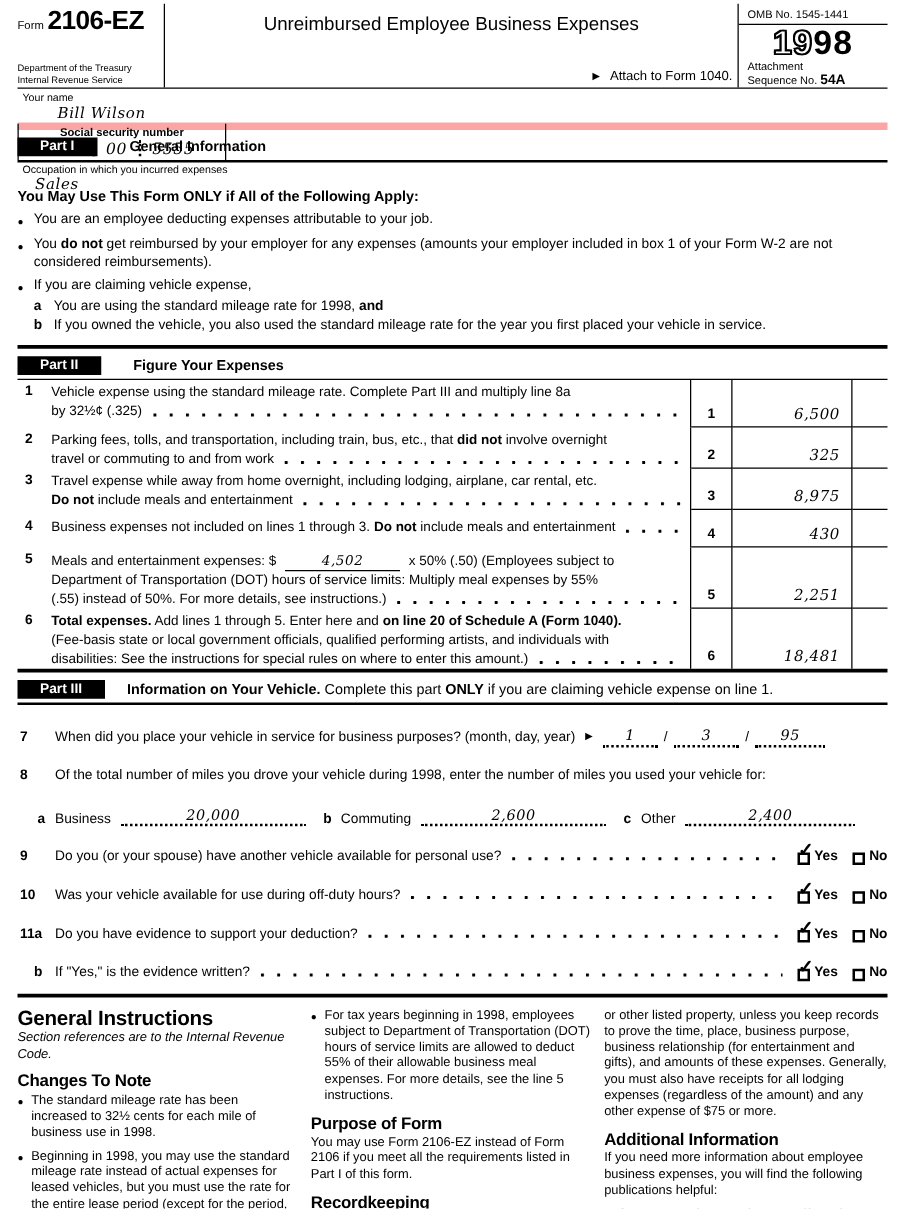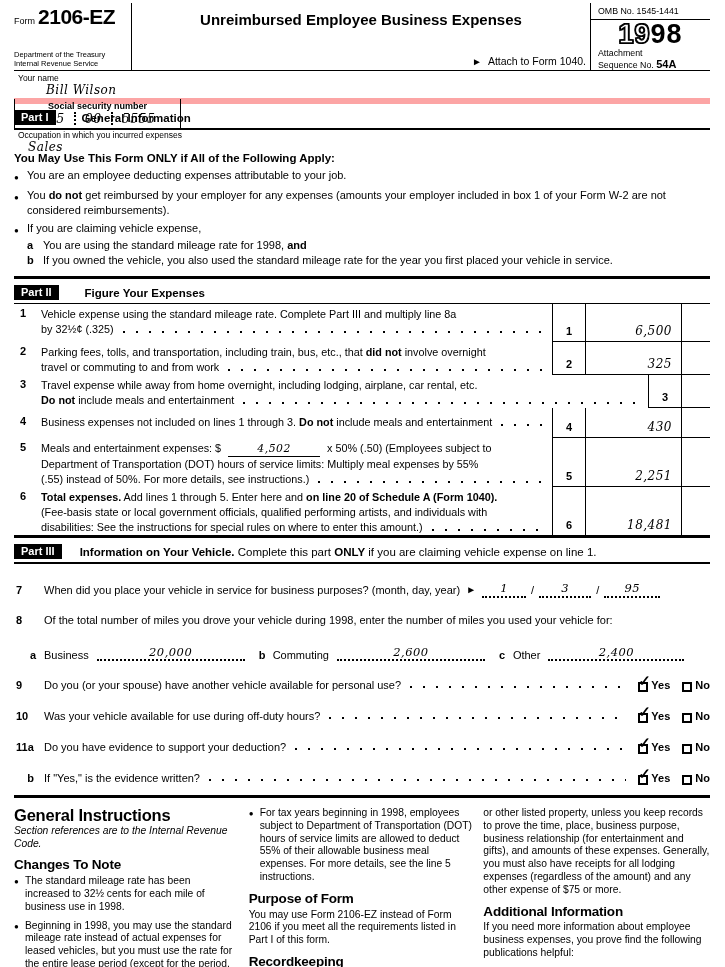--- a/index.html
+++ b/index.html
@@ -13,21 +13,21 @@
   .hand { font-family:"DejaVu Serif", serif; font-style:italic; letter-spacing:.5px; }
   .ufill { display:inline-block; min-width:92px; text-align:center; border-bottom:1.5px solid #000; margin:0 4px; }
 
   
   .hdr { display:flex; border-bottom:1.5px solid #000; height:68px; }
   .hdr-left { width:118px; border-right:1.5px solid #000; padding:2px 2px 2px 0; display:flex; flex-direction:column; justify-content:space-between; }
   .form-word { font-size:9px; }
   .form-num { font-size:21px; font-weight:bold; letter-spacing:-0.5px; }
   .agency { font-size:7.5px; line-height:9px; }
   .hdr-center { flex:1; display:flex; flex-direction:column; justify-content:space-between; padding:8px 4px 3px; }
-  .title { text-align:center; font-weight:bold; font-size:15px; }
+  .title { text-align:center; font-weight:normal; font-size:15px; }
   .attach { text-align:right; font-weight:normal; font-size:10.5px; }
   .hdr-right { width:120px; border-left:1.5px solid #000; display:flex; flex-direction:column; }
   .omb { font-size:8.8px; padding:3px 0 3px 7px; border-bottom:1.5px solid #000; }
   .year { text-align:center; font-size:27px; font-weight:bold; line-height:28px; letter-spacing:1px; }
   .yr-outline { color:#fff; -webkit-text-stroke:1.3px #000; text-shadow:-1px -1px 0 #000, 1px -1px 0 #000, -1px 1px 0 #000, 1px 1px 0 #000; }
   .att-seq { font-size:8.8px; padding-left:7px; line-height:10.5px; }
   .seq-no { font-weight:bold; font-size:11px; }
 
   
   .idrow { display:flex; border-bottom:6px solid #fca5a5; height:33px;flex-direction:column; }
@@ -36,21 +36,21 @@
   .id-ssn { width:167px; border-left:1.5px solid #000; border-right:1.5px solid #000; text-align:center; }
   .id-occ { width:202px; }
   .idlabel { font-size:8.5px; }
   .id-ssn .idlabel { font-weight:bold; font-size:9px; }
   .idvalue { font-size:12px; padding-left:28px; }
   .ssn-val { display:flex; justify-content:center; align-items:center; font-size:12.5px; }
   .ssn-sep { border-left:2px dotted #000; height:13px; margin:0 9px; }
 
   
   .partbar { display:flex; align-items:center; gap:26px; margin:6px 0 3px; }
-  .badge { background:#000; color:#fff; font-weight:bold; font-size:11px; padding:1px 7px 2px; }
+  .badge { background:#000; color:#fff; font-weight:bold; font-size:11px; padding:1px 18px 2px; }
   .partname { font-weight:bold; font-size:11.5px; }
   .rule2 { border-top:2px solid #000; }
   .rule3 { border-top:3px solid #000; }
 
   
   .p1 { padding:22px 0 8px; }
   .p1-intro { font-weight:bold; font-size:11.5px; margin-bottom:4px; }
   .p1-bullet { display:flex; margin-top:3px; line-height:15px; }
   .bdot { width:13px; font-size:8px; padding-top:2px; }
   .p1-sub { display:flex; margin-left:13px; line-height:15px; }
@@ -232,20 +232,21 @@
           <span class="lnum">3</span>
         <div class="ltext">
           <div><span>Travel expense while away from home overnight, including lodging, airplane, car rental, etc.</span></div>
           <div class="lineflex">
               <span><span class="b">Do not</span><span> include meals and entertainment</span></span>
               <span class="dots"></span>
             </div>
         </div>
       </div>
       <div class="p2num">3</div>
+      <div class="p2amt hand">8,975</div>
       <div class="p2cents"></div>
     </div>
 
     <div class="p2row rh30">
       <div class="p2desc" style="padding-top:7px">
           <span class="lnum">4</span>
         <div class="ltext">
           <div class="lineflex">
               <span><span>Business expenses not included on lines 1 through 3. </span><span class="b">Do not</span><span> include meals and entertainment</span></span>
               <span class="dots"></span>
@@ -407,19 +408,19 @@
         <span style="flex:1"><span>For tax years beginning in 1998, employees subject to Department of Transportation (DOT) hours of service limits are allowed to deduct 55% of their allowable business meal expenses. For more details, see the line 5 instructions.</span></span>
       </div>
       <div class="ih2">Purpose of Form</div>
       <div class="ipara">You may use Form 2106-EZ instead of Form 2106 if you meet all the requirements listed in Part I of this form.</div>
       <div class="ih2">Recordkeeping</div>
       <div class="ipara">You cannot deduct expenses for travel (including meals unless you used the standard meal allowance), entertainment, gifts, or use of a car</div>
     </div>
     <div class="icol">
       <div class="ipara">or other listed property, unless you keep records to prove the time, place, business purpose, business relationship (for entertainment and gifts), and amounts of these expenses. Generally, you must also have receipts for all lodging expenses (regardless of the amount) and any other expense of $75 or more.</div>
       <div class="ih2">Additional Information</div>
-      <div class="ipara">If you need more information about employee business expenses, you prove find the following publications helpful:</div>
+      <div class="ipara">If you need more information about employee business expenses, you will find the following publications helpful:</div>
       <div class="ipara" style="margin-bottom:2px"><span class="b">Pub. 463,</span><span> Travel, Entertainment, Gift, and Car Expenses</span></div>
 
     </div>
   </div>
 
 </div>
 
 </body></html>

